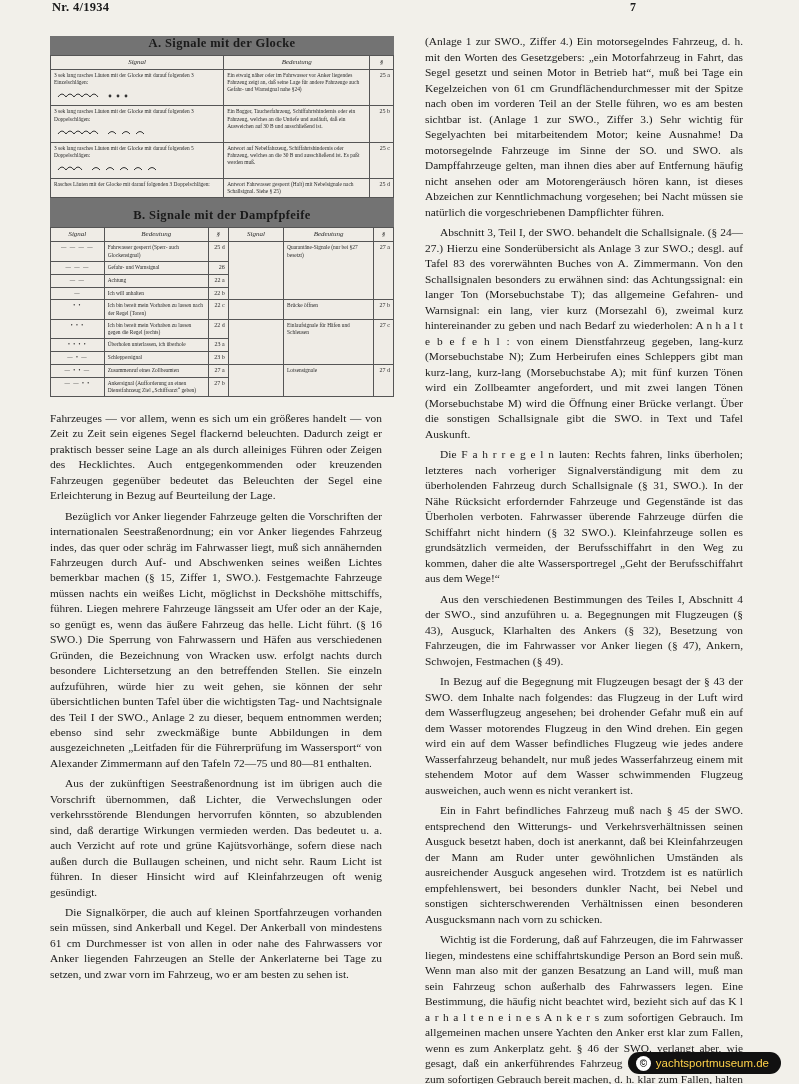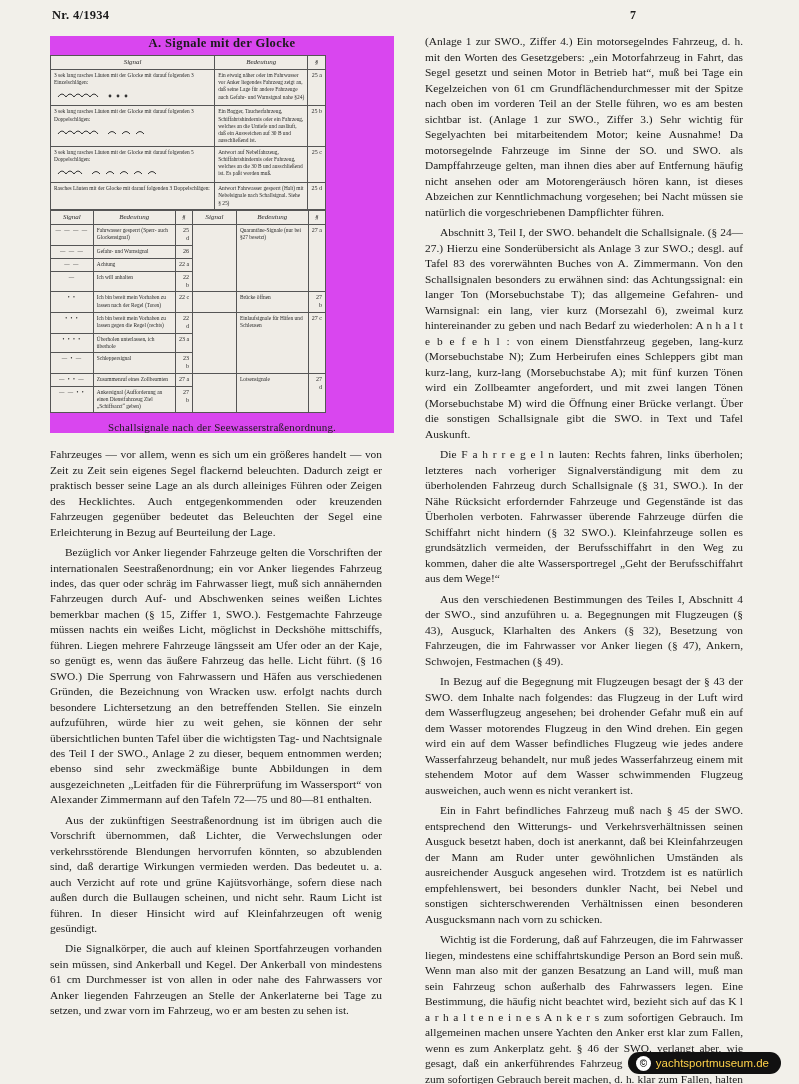--- a/index.html
+++ b/index.html
@@ -1,29 +1,29 @@
 <!DOCTYPE html>
 <html><head>
 <meta charset="utf-8">
 <style>
   html,body{margin:0;padding:0;background:#f4f2ec;}
   body{width:799px;height:1084px;overflow:hidden;font-family:"Liberation Serif",serif;color:#1a1a1a;position:relative;}
   .page{position:absolute;inset:0;background:#f2f0ea;}
-  .hdr{position:absolute;top:8px;left:0;width:684px;height:18px;}
+  .hdr{position:absolute;top:0;left:0;width:684px;height:18px;}
   .hdr .issue{position:absolute;left:52px;top:0;font-size:12.5px;font-weight:bold;letter-spacing:.3px;}
   .hdr .pageno{position:absolute;right:48px;top:0;font-size:12px;font-weight:bold;}
 
   .col-left{position:absolute;left:50px;top:34px;width:344px;}
   .col-right{position:absolute;left:425px;top:34px;width:330px;}
 
   
-  .tblwrap{background:#d946ef;}
+  .tblwrap{background:#737373;}
   .tbl-title{text-align:center;font-size:12.5px;font-weight:bold;letter-spacing:.4px;margin:2px 0 4px 0;font-family:"Liberation Serif",serif;}
   .tbl-title.b{margin-top:10px;}
-  table.fax{border-collapse:collapse;width:276px;background:#efece6;}
+  table.fax{border-collapse:collapse;width:344px;background:#efece6;}
   table.fax td,table.fax th{border:1px solid #555;vertical-align:top;padding:2px 3px;font-size:5.4px;line-height:1.32;font-family:"Liberation Serif",serif;color:#2b2b2b;}
   table.fax th{font-size:7px;text-align:center;font-weight:normal;font-style:italic;padding:2px 2px;}
   .cA td.c1{width:168px;}
   .cA td.c2{width:150px;}
   .cA td.c3{width:18px;text-align:right;font-size:6px;}
   .sig-glyph{display:block;height:15px;margin-top:2px;}
   .sig-glyph svg{display:block;}
   .cB td.s1{width:52px;text-align:center;}
   .cB td.s2{width:108px;}
   .cB td.s3{width:14px;text-align:right;font-size:6px;}
@@ -109,20 +109,21 @@
         <tr>
           <td class="c1">
             <span>Rasches Läuten mit der Glocke mit darauf folgenden 3 Doppelschlägen:</span>
           </td>
           <td class="c2">Antwort Fahrwasser gesperrt (Halt) mit Nebelsignale nach Schallsignal. Siehe § 25)</td>
           <td class="c3">25 d</td>
         </tr>
       </tbody>
         </table>
 
+      <div class="tbl-title b">B. Signale mit der Dampfpfeife</div>
       <table class="fax cB">
         <tbody>
             <tr>
           <th>Signal</th>
           <th>Bedeutung</th>
           <th>§</th>
           <th>Signal</th>
           <th>Bedeutung</th>
           <th>§</th>
         </tr>
@@ -183,21 +184,20 @@
           <td class="s5" rowspan="2">Lotsensignale</td>
           <td class="s6" rowspan="2">27 d</td>
         </tr>
         <tr>
           <td class="s1 mcode">— — • •</td>
           <td class="s2">Ankersignal (Aufforderung an einen Dienstfahrzeug Ziel „Schiffsarzt“ geben)</td>
           <td class="s3">27 b</td>
         </tr>
       </tbody>
         </table>
-      <div class="tbl-cap">Schallsignale nach der Seewasserstraßenordnung.</div>
     </div>
 
     <div class="bodytext" style="margin-top:14px;">
       <p>Fahrzeuges — vor allem, wenn es sich um ein größeres handelt — von Zeit zu Zeit sein eigenes Segel flackernd beleuchten. Dadurch zeigt er praktisch besser seine Lage an als durch alleiniges Führen oder Zeigen des Hecklichtes. Auch entgegenkommenden oder kreuzenden Fahrzeugen gegenüber bedeutet das Beleuchten der Segel eine Erleichterung in Bezug auf Beurteilung der Lage.</p>
       <p class="ind">Bezüglich vor Anker liegender Fahrzeuge gelten die Vorschriften der internationalen Seestraßenordnung; ein vor Anker liegendes Fahrzeug indes, das quer oder schräg im Fahrwasser liegt, muß sich annähernden Fahrzeugen durch Auf- und Abschwenken seines weißen Lichtes bemerkbar machen (§ 15, Ziffer 1, SWO.). Festgemachte Fahrzeuge müssen nachts ein weißes Licht, möglichst in Deckshöhe mittschiffs, führen. Liegen mehrere Fahrzeuge längsseit am Ufer oder an der Kaje, so genügt es, wenn das äußere Fahrzeug das helle. Licht führt. (§ 16 SWO.) Die Sperrung von Fahrwassern und Häfen aus verschiedenen Gründen, die Bezeichnung von Wracken usw. erfolgt nachts durch besondere Lichtersetzung an den betreffenden Stellen. Sie einzeln aufzuführen, würde hier zu weit gehen, sie können der sehr übersichtlichen bunten Tafel über die wichtigsten Tag- und Nachtsignale des Teil I der SWO., Anlage 2 zu dieser, bequem entnommen werden; ebenso sind sehr zweckmäßige bunte Abbildungen in dem ausgezeichneten „Leitfaden für die Führerprüfung im Wassersport“ von Alexander Zimmermann auf den Tafeln 72—75 und 80—81 enthalten.</p>
       <p class="ind">Aus der zukünftigen Seestraßenordnung ist im übrigen auch die Vorschrift übernommen, daß Lichter, die Verwechslungen oder verkehrsstörende Blendungen hervorrufen könnten, so abzublenden sind, daß derartige Wirkungen vermieden werden. Das bedeutet u. a. auch Verzicht auf rote und grüne Kajütsvorhänge, sofern diese nach außen durch die Bullaugen scheinen, und nicht sehr. Raum Licht ist führen. In dieser Hinsicht wird auf Kleinfahrzeugen oft wenig gesündigt.</p>
       <p class="ind">Die Signalkörper, die auch auf kleinen Sportfahrzeugen vorhanden sein müssen, sind Ankerball und Kegel. Der Ankerball von mindestens 61 cm Durchmesser ist von allen in oder nahe des Fahrwassers vor Anker liegenden Fahrzeugen an Stelle der Ankerlaterne bei Tage zu setzen, und zwar vorn im Fahrzeug, wo er am besten zu sehen ist.</p>
     </div>
   </div>
 

